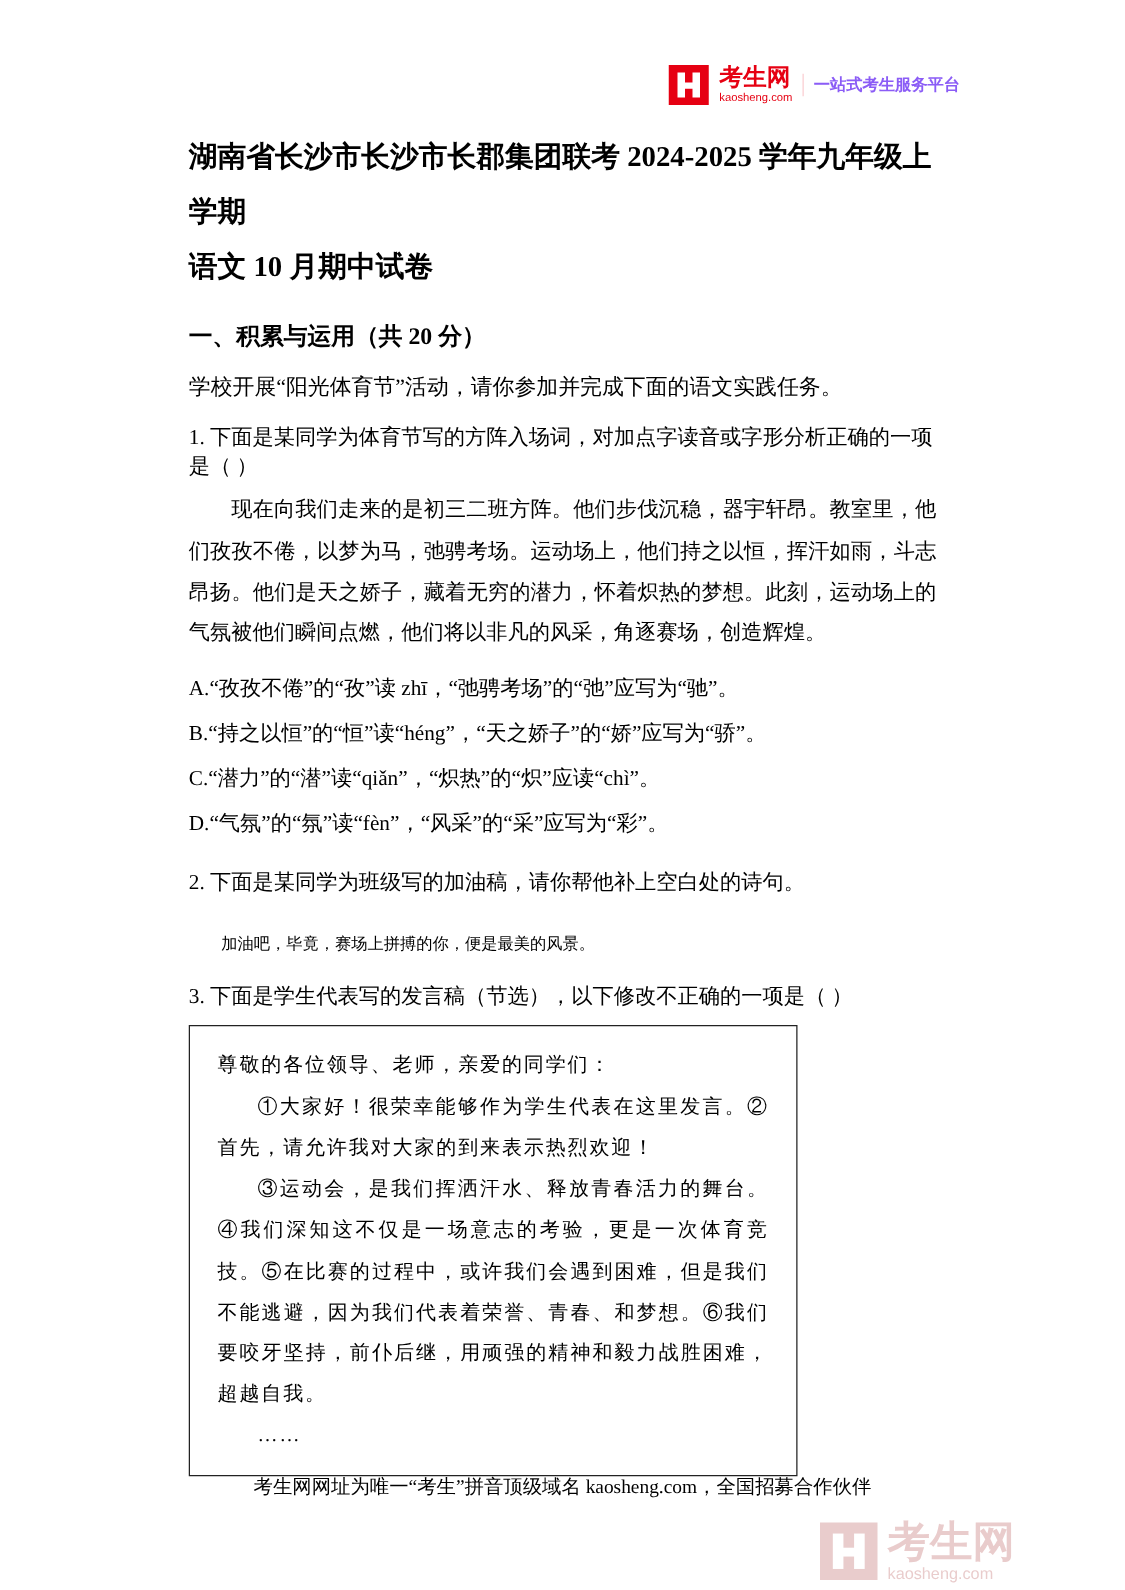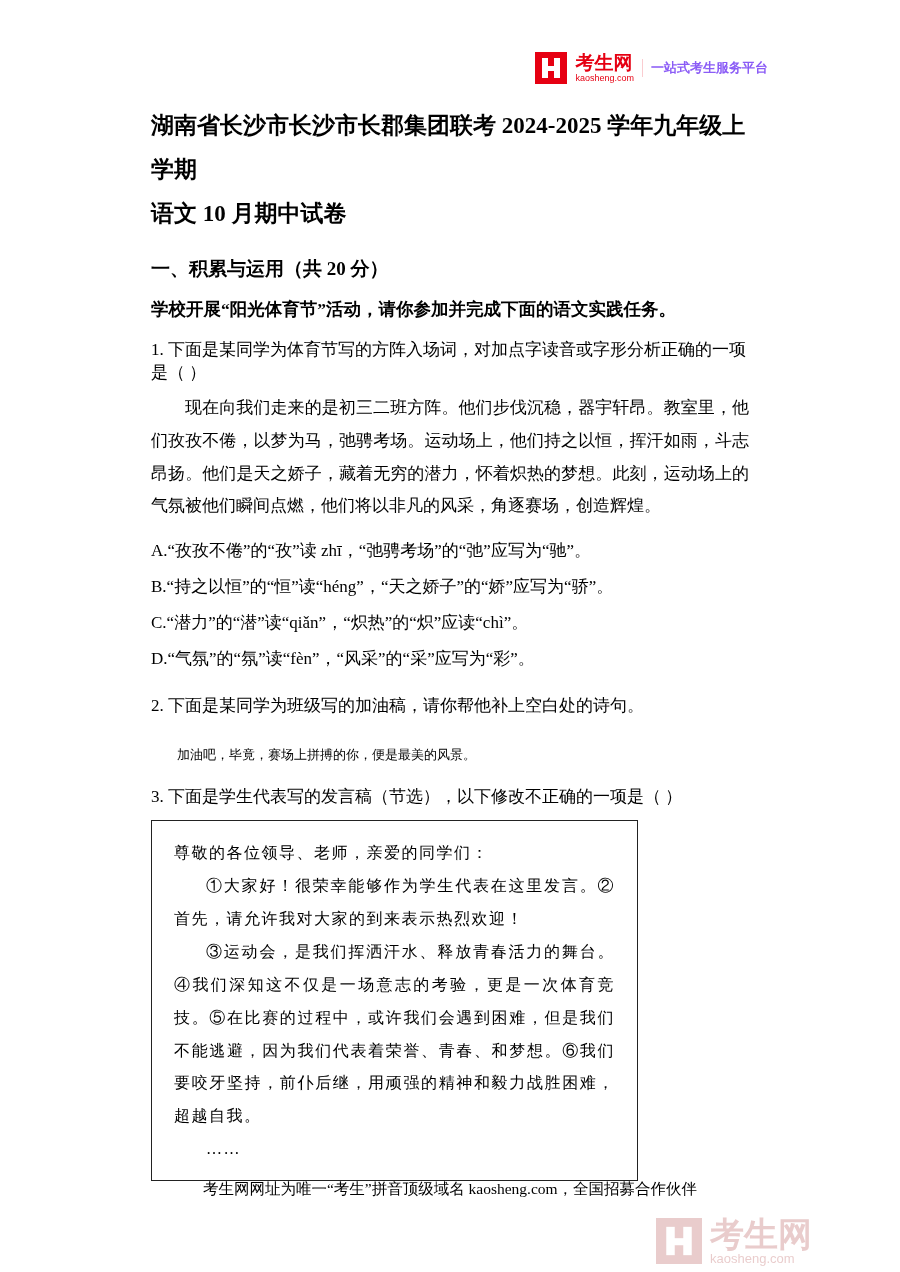--- a/index.html
+++ b/index.html
@@ -27,21 +27,21 @@
   }
   .brand-text-stack { display:flex; flex-direction:column; line-height:1.1; }
   .brand-name { color:#e60012; font-weight:bold; font-size:19px; font-family:"Liberation Sans",sans-serif; }
   .brand-domain { color:#e60012; font-size:9px; font-family:"Liberation Sans",sans-serif; }
   .brand-tagline { color:#8b5cf6; font-size:13px; font-weight:bold; font-family:"Liberation Sans",sans-serif;
     border-left:1px solid #e6001233; padding-left:8px; }
 
   
   .doc-title { text-align:left; font-weight:bold; font-size:23px; line-height:1.92; }
   .sec-heading { font-size:19px; font-weight:bold; margin-top:20px; }
-  .intro { font-size:17.5px; font-weight:bold; margin-top:15px; }
+  .intro { font-size:17.5px; font-weight:normal; margin-top:15px; }
 
   .stem { font-size:17px; margin-top:17px; }
   .passage {
     font-size:17px; line-height:1.92; text-align:justify;
     text-indent:2em; margin-top:8px;
   }
   .options { margin-top:10px; }
   .option { font-size:17px; line-height:2.12; }
   .closing { font-size:13px; text-indent:2em; margin-top:26px; line-height:1.9; }
 

